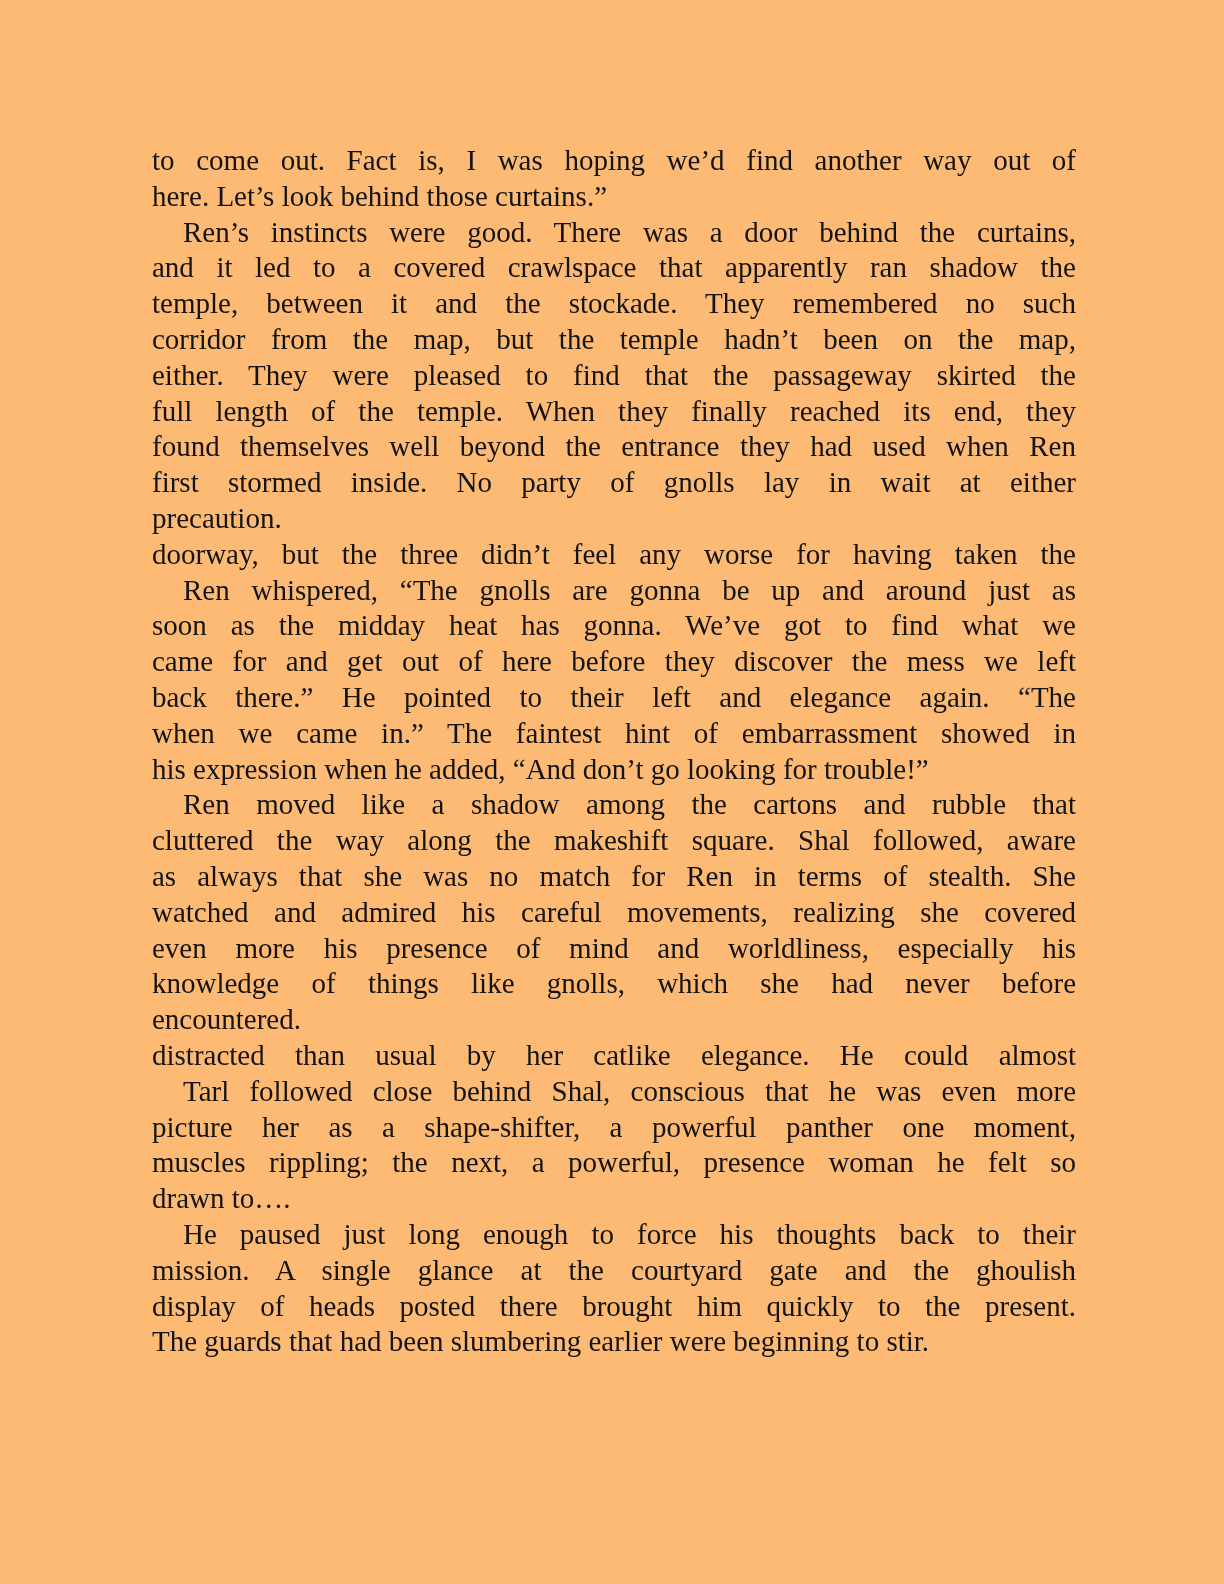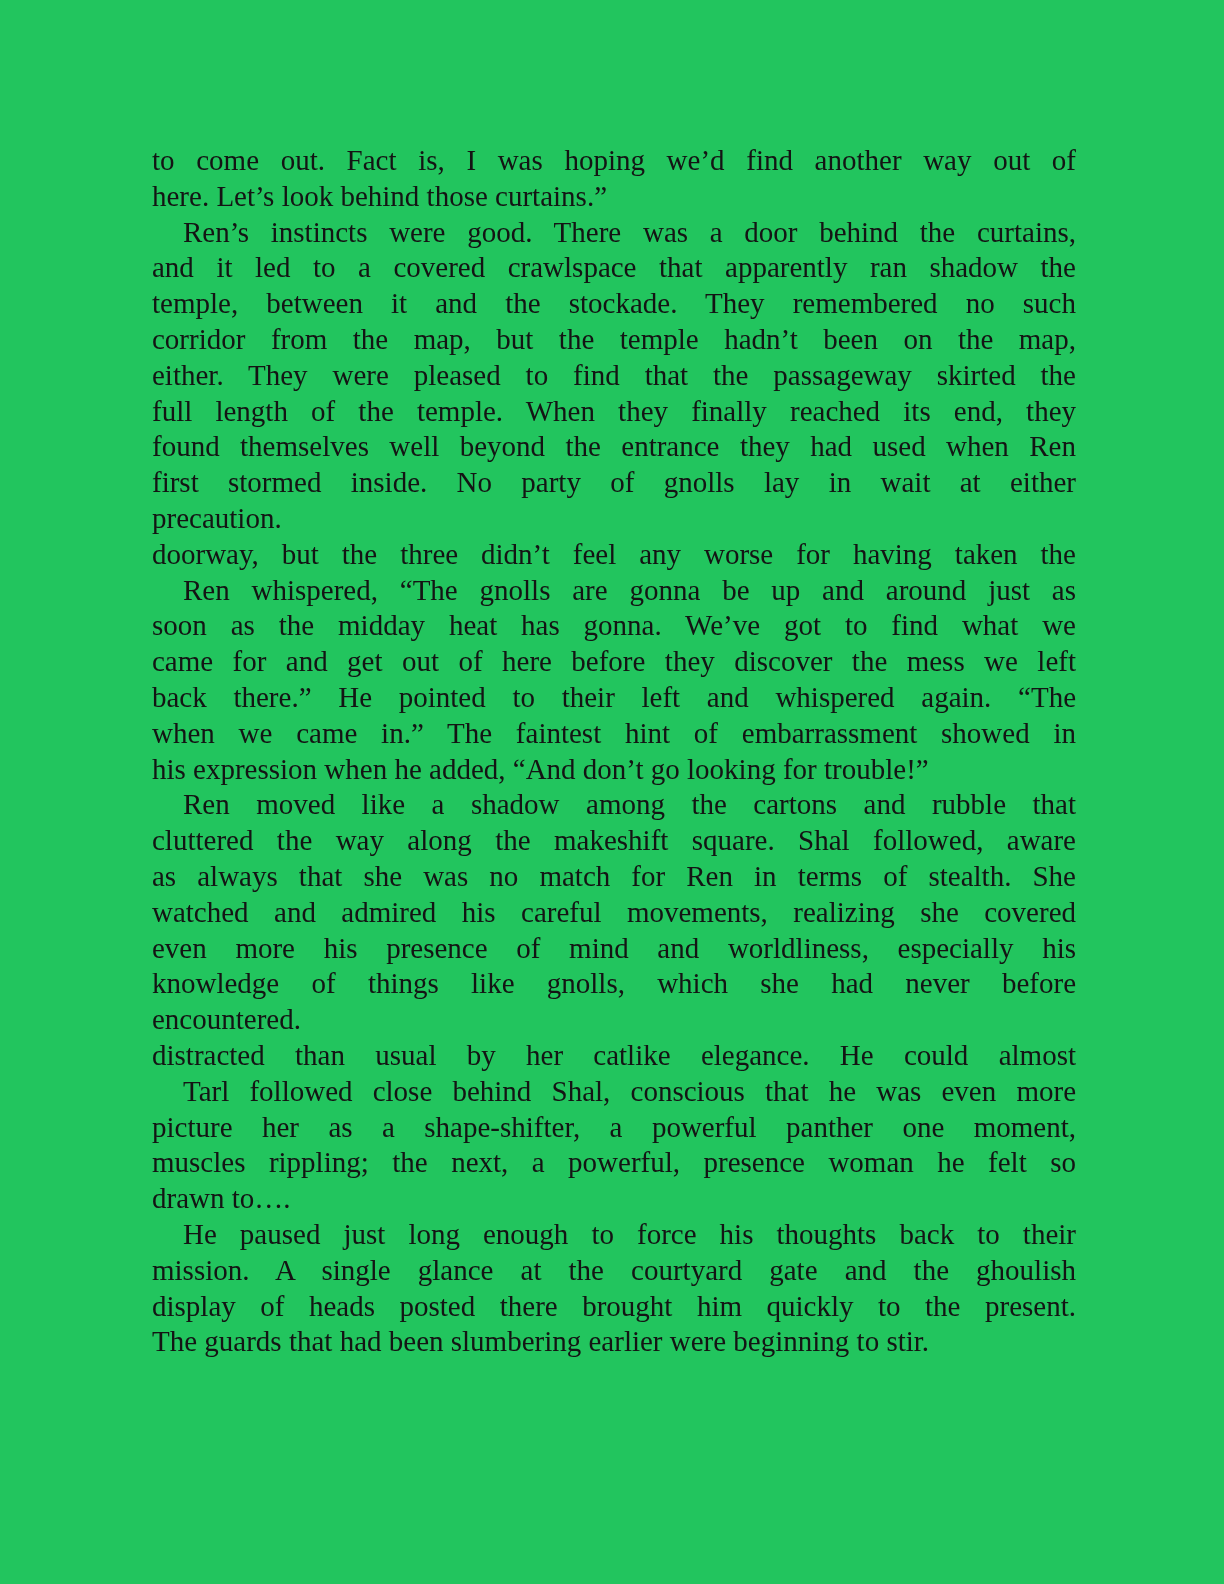--- a/index.html
+++ b/index.html
@@ -31,38 +31,38 @@
   .line.last {
     text-align-last: left;
   }
   .line.indent {
     text-indent: 31px;
   }
 </style>
 </head>
 <body>
 
-<div class="page" style="background: #22c55e;">
+<div class="page" style="background: #fdba74;">
   <div class="text-block" style="color: rgb(20, 20, 20);">
       <div class="line">to come out. Fact is, I was hoping we’d find another way out of</div>
       <div class="line last">here. Let’s look behind those curtains.”</div>
       <div class="line indent">Ren’s instincts were good. There was a door behind the curtains,</div>
       <div class="line">and it led to a covered crawlspace that apparently ran shadow the</div>
       <div class="line">temple, between it and the stockade. They remembered no such</div>
       <div class="line">corridor from the map, but the temple hadn’t been on the map,</div>
       <div class="line">either. They were pleased to find that the passageway skirted the</div>
       <div class="line">full length of the temple. When they finally reached its end, they</div>
       <div class="line">found themselves well beyond the entrance they had used when Ren</div>
       <div class="line">first stormed inside. No party of gnolls lay in wait at either</div>
       <div class="line last">precaution.</div>
       <div class="line">doorway, but the three didn’t feel any worse for having taken the</div>
       <div class="line indent">Ren whispered, “The gnolls are gonna be up and around just as</div>
       <div class="line">soon as the midday heat has gonna. We’ve got to find what we</div>
       <div class="line">came for and get out of here before they discover the mess we left</div>
-      <div class="line">back there.” He pointed to their left and whispered again. “The</div>
+      <div class="line">back there.” He pointed to their left and elegance again. “The</div>
       <div class="line">when we came in.” The faintest hint of embarrassment showed in</div>
       <div class="line last">his expression when he added, “And don’t go looking for trouble!”</div>
       <div class="line indent">Ren moved like a shadow among the cartons and rubble that</div>
       <div class="line">cluttered the way along the makeshift square. Shal followed, aware</div>
       <div class="line">as always that she was no match for Ren in terms of stealth. She</div>
       <div class="line">watched and admired his careful movements, realizing she covered</div>
       <div class="line">even more his presence of mind and worldliness, especially his</div>
       <div class="line">knowledge of things like gnolls, which she had never before</div>
       <div class="line last">encountered.</div>
       <div class="line">distracted than usual by her catlike elegance. He could almost</div>

